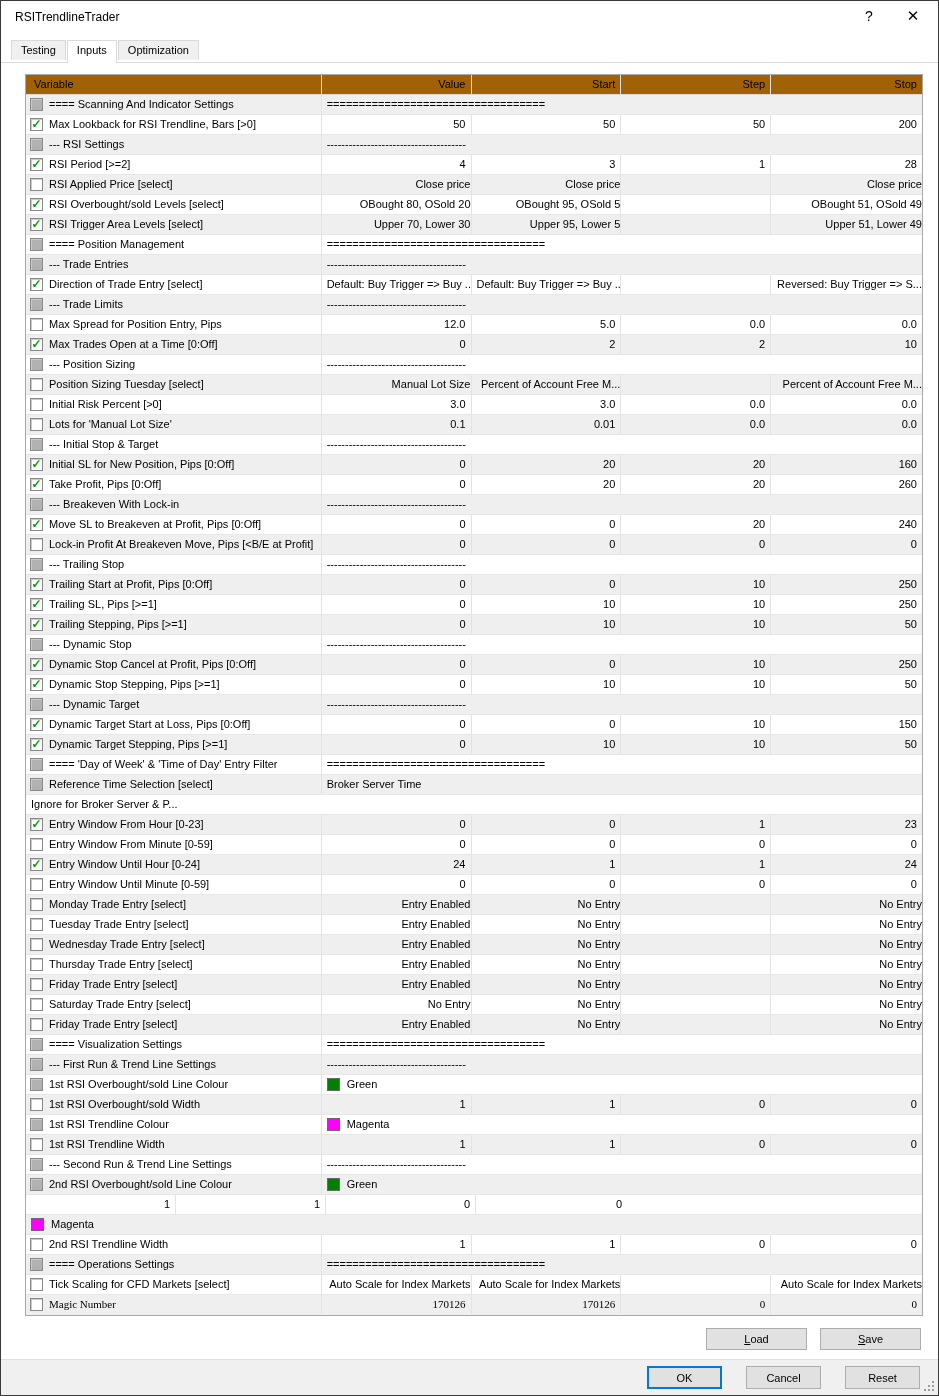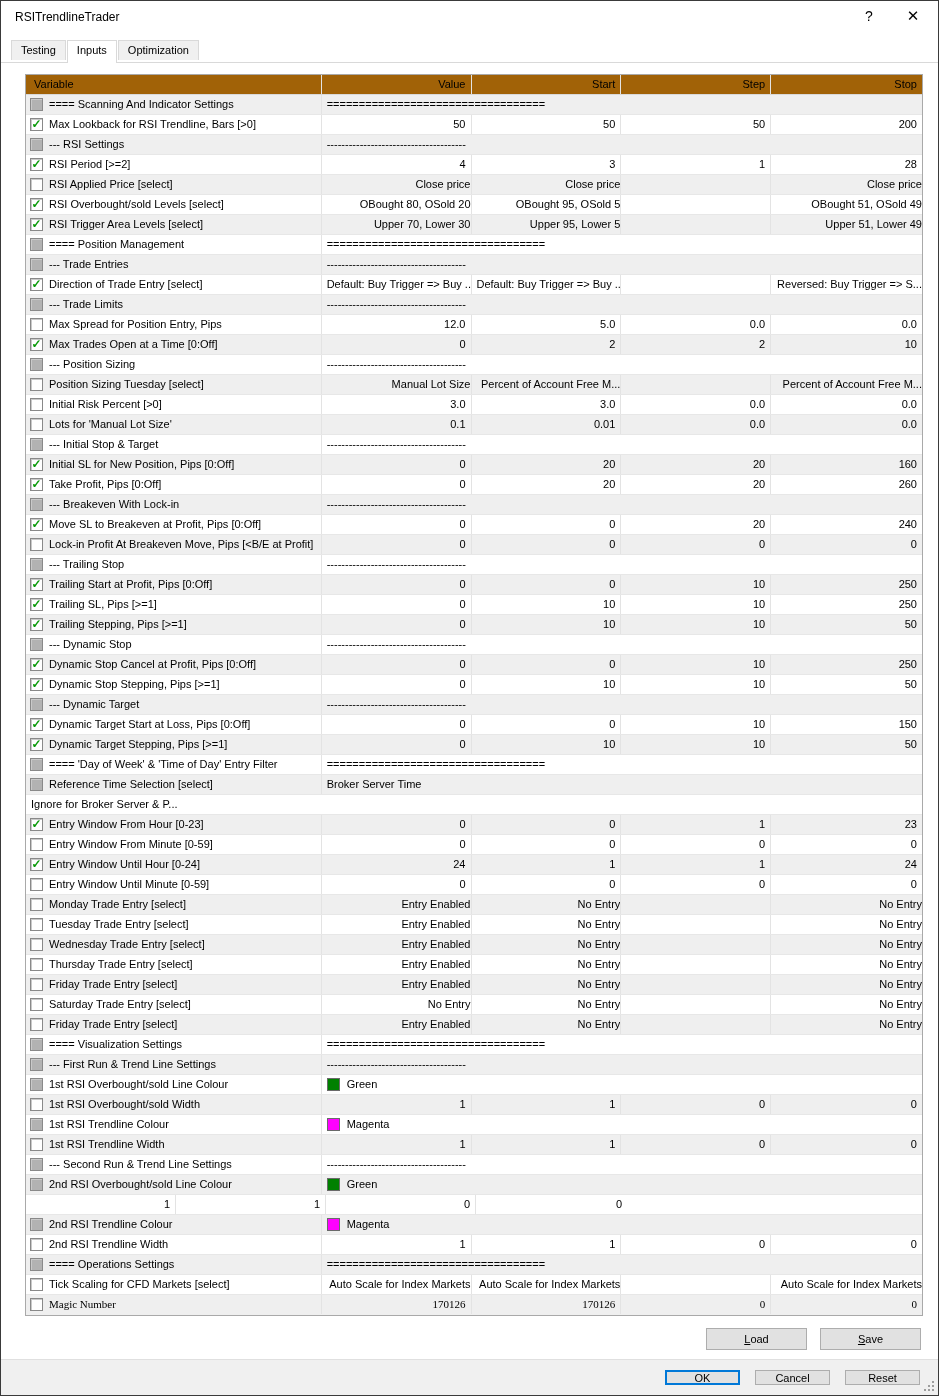--- a/index.html
+++ b/index.html
@@ -66,21 +66,21 @@
   
   .loadsave { position:absolute; right:17px; bottom:9px; display:flex; }
   .btn { height:22px; background:#e1e1e1; border:1px solid #adadad; font-family:inherit;
          font-size:11px; color:#000; display:flex; align-items:center; justify-content:center; }
   .btn.wide { width:101px; margin-left:13px; }
 
   
   .footer { position:absolute; left:0; right:0; bottom:0; height:36px; background:#f0f0f0;
             border-top:1px solid #e0e0e0; display:flex; align-items:center;
             justify-content:flex-end; padding-right:18px; }
-  .btn.std { width:75px; height:15px; margin-left:15px; }
+  .btn.std { width:75px; height:23px; margin-left:24px; }
   .btn.focused { border:1px solid #0078d7; box-shadow:inset 0 0 0 1px #0078d7; }
 
   .grip { position:absolute; right:2px; bottom:2px; width:12px; height:12px; }
   .grip::after { content:""; position:absolute; left:0; top:0; width:2px; height:2px;
                  background:transparent;
                  box-shadow: 8px 0 0 #9d9d9d, 4px 4px 0 #9d9d9d, 8px 4px 0 #9d9d9d,
                              0 8px 0 #9d9d9d, 4px 8px 0 #9d9d9d, 8px 8px 0 #9d9d9d; }
   u { text-decoration:underline; }
 </style>
 </head>
@@ -608,24 +608,20 @@
             <span>Green</span>
           </div>
         </div>
         <div class="trow">
           <div class="tcell c-val al-num">1</div>
           <div class="tcell c-start al-num">1</div>
           <div class="tcell c-step al-num">0</div>
           <div class="tcell c-stop al-num">0</div>
         </div>
         <div class="trow gray">
-          <div class="tcell c-var">
-            <span class="cb disabled"></span>
-            <span class="lbl">2nd RSI Trendline Colour</span>
-          </div>
           <div class="tcell c-span">
             <span class="swatch" style="background: rgb(255, 0, 255);"></span>
             <span>Magenta</span>
           </div>
         </div>
         <div class="trow">
           <div class="tcell c-var">
             <span class="cb unchecked"></span>
             <span class="lbl">2nd RSI Trendline Width</span>
           </div>

